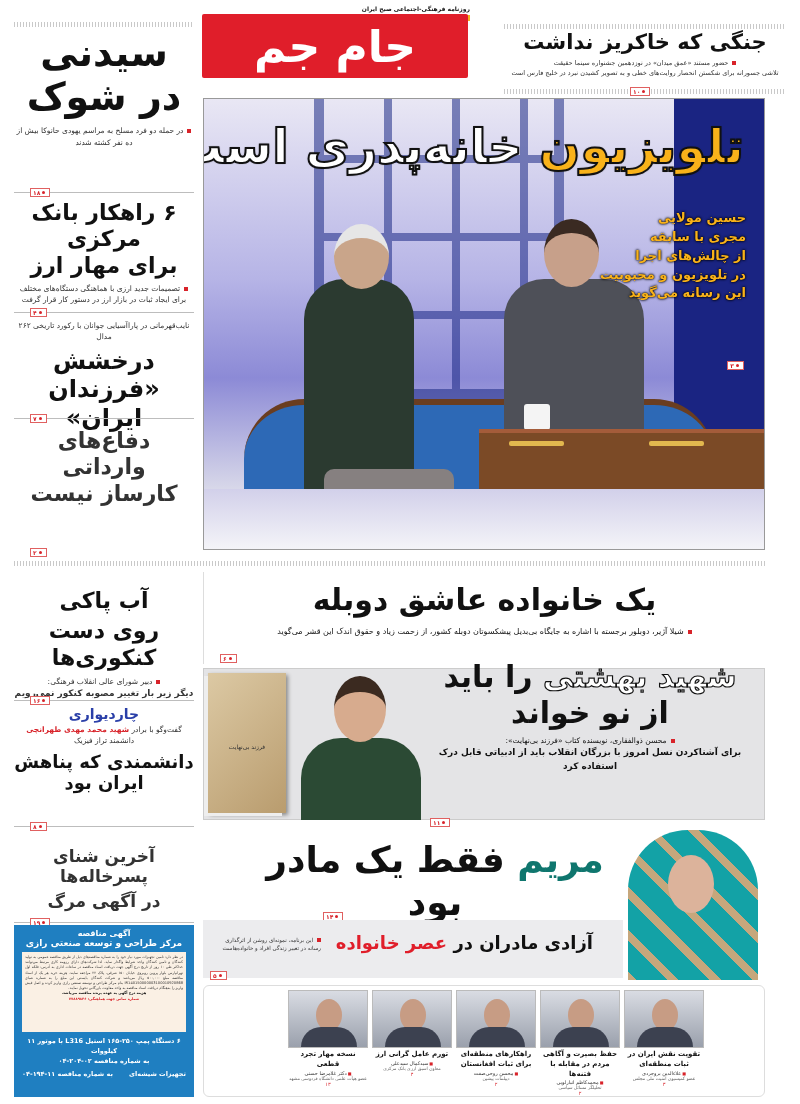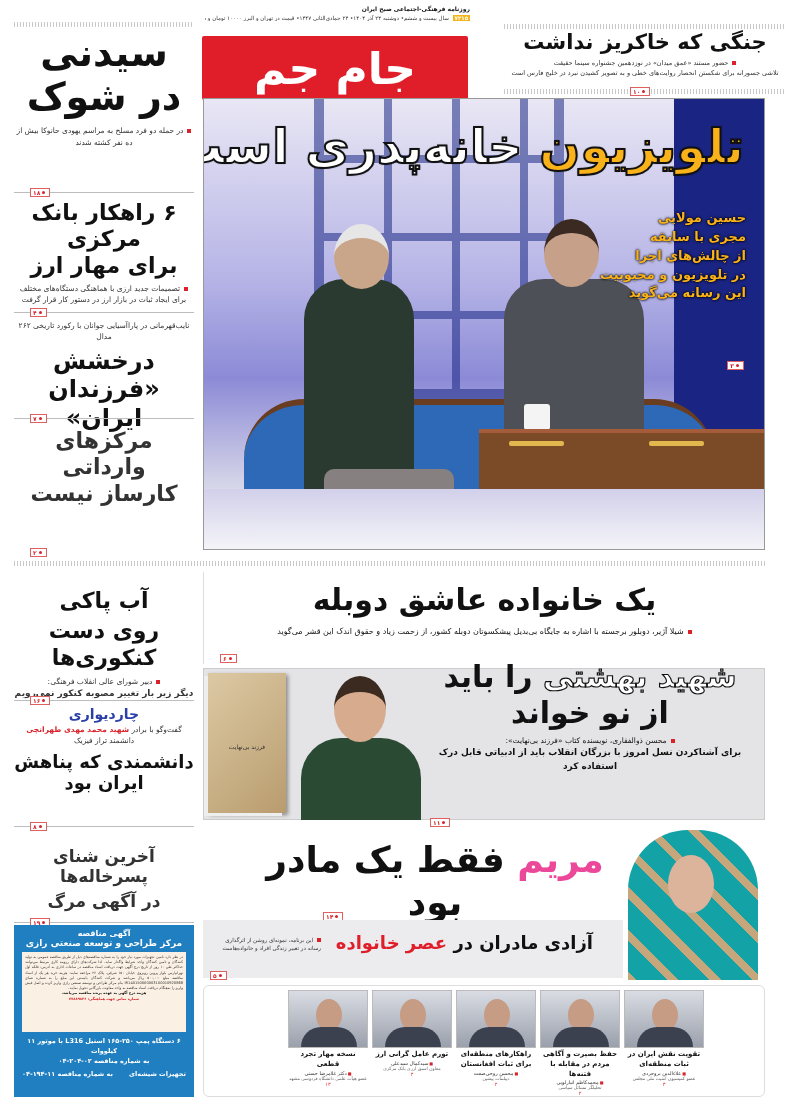--- a/index.html
+++ b/index.html
@@ -10,21 +10,21 @@
   .dotline { height: 5px; background-image: repeating-linear-gradient(90deg, #c9c9c9 0 1px, transparent 1px 3px); }
   .rule { height: 1px; background: #bdbdbd; }
   .pageref { position: absolute; display: inline-flex; direction: ltr; font-size: 6px; font-weight: bold; border: 1px solid #e06060; color: #d8232a; background: #fff; padding: 0 2px; line-height: 7px; height: 9px; align-items: center; }
   .pageref .dot { width: 3px; height: 3px; border-radius: 50%; background: #d8232a; margin: 0 2px; display: inline-block; }
   .bullet::before { content: ""; display: inline-block; width: 4px; height: 4px; background: #d8232a; margin-left: 4px; vertical-align: middle; }
 
   .hl { font-weight: 900; text-align: center; color: #111; line-height: 1.2; }
   .sub { font-size: 8px; color: #333; text-align: center; line-height: 1.5; }
 
   
-  .logo { left: 202px; top: 36px; width: 266px; height: 64px; background: #e01e2a; border-radius: 2px; display: flex; align-items: center; justify-content: center; color: #fff; font-size: 44px; font-weight: 900; letter-spacing: 2px; }
+  .logo { left: 202px; top: 14px; width: 266px; height: 64px; background: #e01e2a; border-radius: 2px; display: flex; align-items: center; justify-content: center; color: #fff; font-size: 44px; font-weight: 900; letter-spacing: 2px; }
   .dateline { left: 205px; top: 15px; width: 265px; font-size: 5.5px; color: #333; white-space: nowrap; overflow: hidden; text-align: right; }
   .dateline .issue { background: #f2b61c; color: #fff; font-weight: bold; padding: 0 2px; margin-left: 2px; }
   .tagline { left: 300px; top: 5px; width: 170px; font-size: 6px; font-weight: bold; text-align: right; }
 
   
   .hero { left: 203px; top: 98px; width: 562px; height: 452px; overflow: hidden; border: 1px solid #999; background: linear-gradient(180deg, #e9e7f4 0%, #b6b4e6 40%, #8c8ad6 62%, #dcdcea 88%, #efeef4 100%); }
   .hero .window { position: absolute; left: 110px; top: 0; width: 250px; height: 300px; border: 10px solid #1c2a86; border-top: none; background: repeating-linear-gradient(90deg, transparent 0 60px, #1c2a86 60px 68px), repeating-linear-gradient(0deg, transparent 0 70px, #1c2a86 70px 78px); opacity: .55; }
   .hero .wall-r { position: absolute; right: 0; top: 0; width: 90px; height: 330px; background: #1a2482; }
   .hero .sofa { position: absolute; left: 40px; top: 300px; width: 470px; height: 120px; background: #2d69b6; border-radius: 60px 60px 10px 10px; border-top: 6px solid #6a3d20; }
   .hero .man1 { position: absolute; left: 100px; top: 180px; width: 110px; height: 220px; background: #2b3a30; border-radius: 40px 40px 10px 10px; }
@@ -164,21 +164,21 @@
   <div class="hl" style="font-size:24px; margin-top:4px;">درخشش</div>
   <div class="hl" style="font-size:24px;">«فرزندان ایران»</div>
 </div>
 <div class="abs rule" style="left:14px; top:418px; width:180px;"></div>
 <span class="pageref" style="left:30px; top:414px;">
     <span>۷</span>
     <span class="dot"></span>
   </span>
 
 <div class="abs" style="left:14px; top:428px; width:180px;">
-  <div class="hl" style="font-size:22px; color:#333;">مرکز‌های وارداتی</div>
+  <div class="hl" style="font-size:22px; color:#333;">دفاع‌های وارداتی</div>
   <div class="hl" style="font-size:22px; color:#333;">کارساز نیست</div>
 </div>
 <span class="pageref" style="left:30px; top:548px;">
     <span>۲</span>
     <span class="dot"></span>
   </span>
 <div class="abs dotline" style="left:14px; top:561px; width:751px;"></div>
 
 <div class="abs" style="left:14px; top:588px; width:180px;">
   <div class="hl" style="font-size:22px;">آب پاکی</div>
@@ -265,21 +265,21 @@
     <span class="dot"></span>
   </span>
 
 <div class="abs woman">
     <div class="scarf"></div>
     <div class="face"></div>
   </div>
 
 <div class="abs" style="left:250px; top:838px; width:370px;">
   <div class="hl" style="font-size:36px;">
-    <span style="color:#ec4899;">مریم</span>
+    <span style="color:#0f766e;">مریم</span>
     <span>فقط یک مادر بود</span>
   </div>
   <div class="sub bullet" style="font-size:8.5px; color:#111; margin-top:4px;">یادی از شهید «مریم مینایی» که در دفاع مقدس دوم، جاودان شد</div>
 </div>
 <span class="pageref" style="left:323px; top:912px;">
     <span>۱۴</span>
     <span class="dot"></span>
   </span>
 
 <div class="abs" style="left:203px; top:920px; width:420px; height:58px; background:#ececee;">

